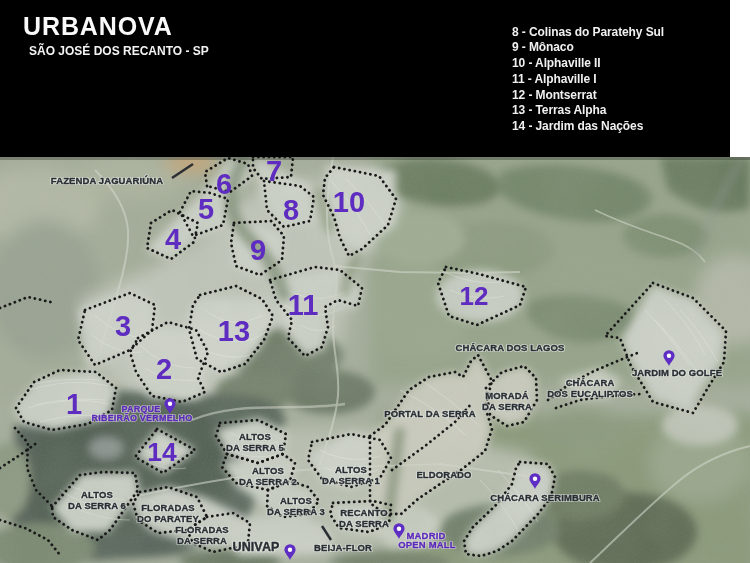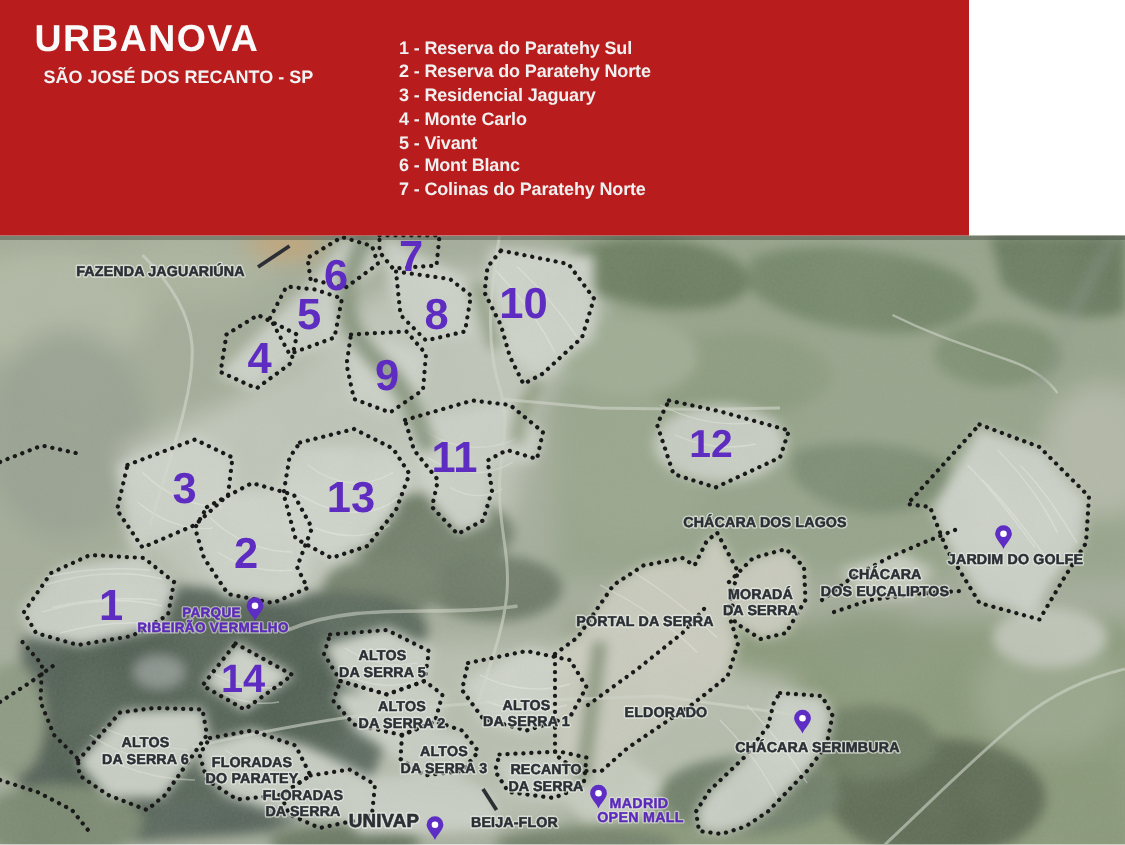--- a/index.html
+++ b/index.html
@@ -1,30 +1,30 @@
 <!DOCTYPE html>
 <html><head>
 <meta charset="utf-8">
 <style>
 html,body{margin:0;padding:0;background:#fff}
 body{width:750px;height:563px;overflow:hidden;font-family:"Liberation Sans",sans-serif;position:relative}
-#header{position:absolute;left:0;top:0;width:646px;height:157px;background:#b91c1c;z-index:5}
+#header{position:absolute;left:0;top:0;width:730px;height:157px;background:#000000;z-index:5}
 #title{position:absolute;left:23px;top:11.5px;color:#fafafa;font-size:25px;font-weight:bold;letter-spacing:0.9px}
 #subtitle{position:absolute;left:29px;top:44px;color:#f2f2f2;font-size:12px;font-weight:bold;letter-spacing:0px}
 .leg{position:absolute;top:24.6px;color:#f0f0f0;font-size:12px;font-weight:bold;line-height:15.75px;letter-spacing:-0.1px}
 #leg1{left:266px}
 #leg2{left:512px}
 #map{position:absolute;left:0;top:157px;width:750px;height:406px}
 </style>
 </head>
 <body>
 <div id="header">
   <div id="title">URBANOVA</div>
   <div id="subtitle">SÃO JOSÉ DOS RECANTO - SP</div>
-  <div class="leg" id="leg1">1 - Reserva do Paratehy Sul<br>2 - Reserva do Paratehy Norte<br>3 - Residencial Jaguary<br>4 - Monte Carlo<br>5 - Vivant<br>6 - Mont Blanc<br>7 - Colinas do Paratehy Norte</div>
+  <div class="leg" id="leg2">8 - Colinas do Paratehy Sul<br>9 - Mônaco<br>10 - Alphaville II<br>11 - Alphaville I<br>12 - Montserrat<br>13 - Terras Alpha<br>14 - Jardim das Nações</div>
 </div>
 <svg id="map" viewBox="0 157 750 406">
 <defs>
 <filter id="b8" x="-40%" y="-40%" width="180%" height="180%">
         <feGaussianBlur stdDeviation="8"></feGaussianBlur>
       </filter>
 <filter id="b4" x="-40%" y="-40%" width="180%" height="180%">
         <feGaussianBlur stdDeviation="4"></feGaussianBlur>
       </filter>
 <filter id="b2" x="-40%" y="-40%" width="180%" height="180%">

